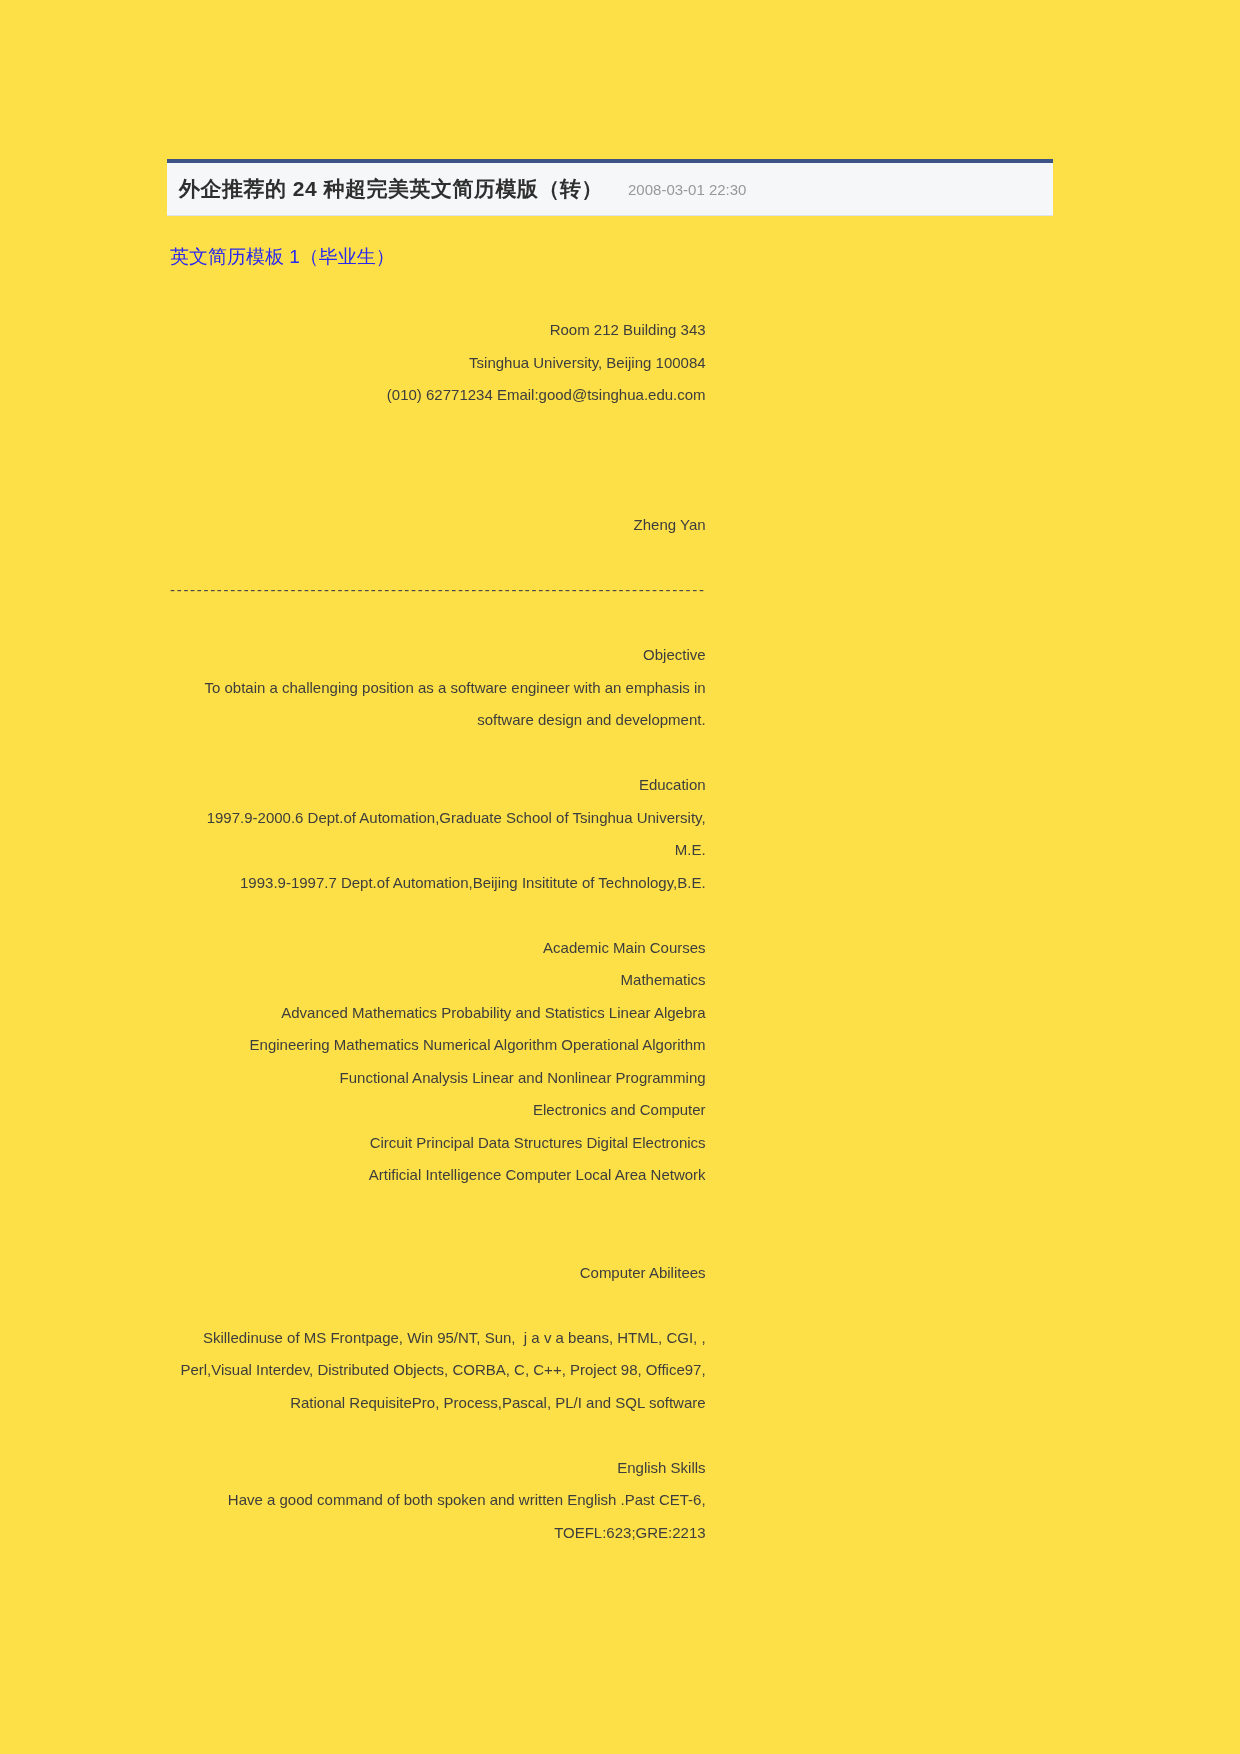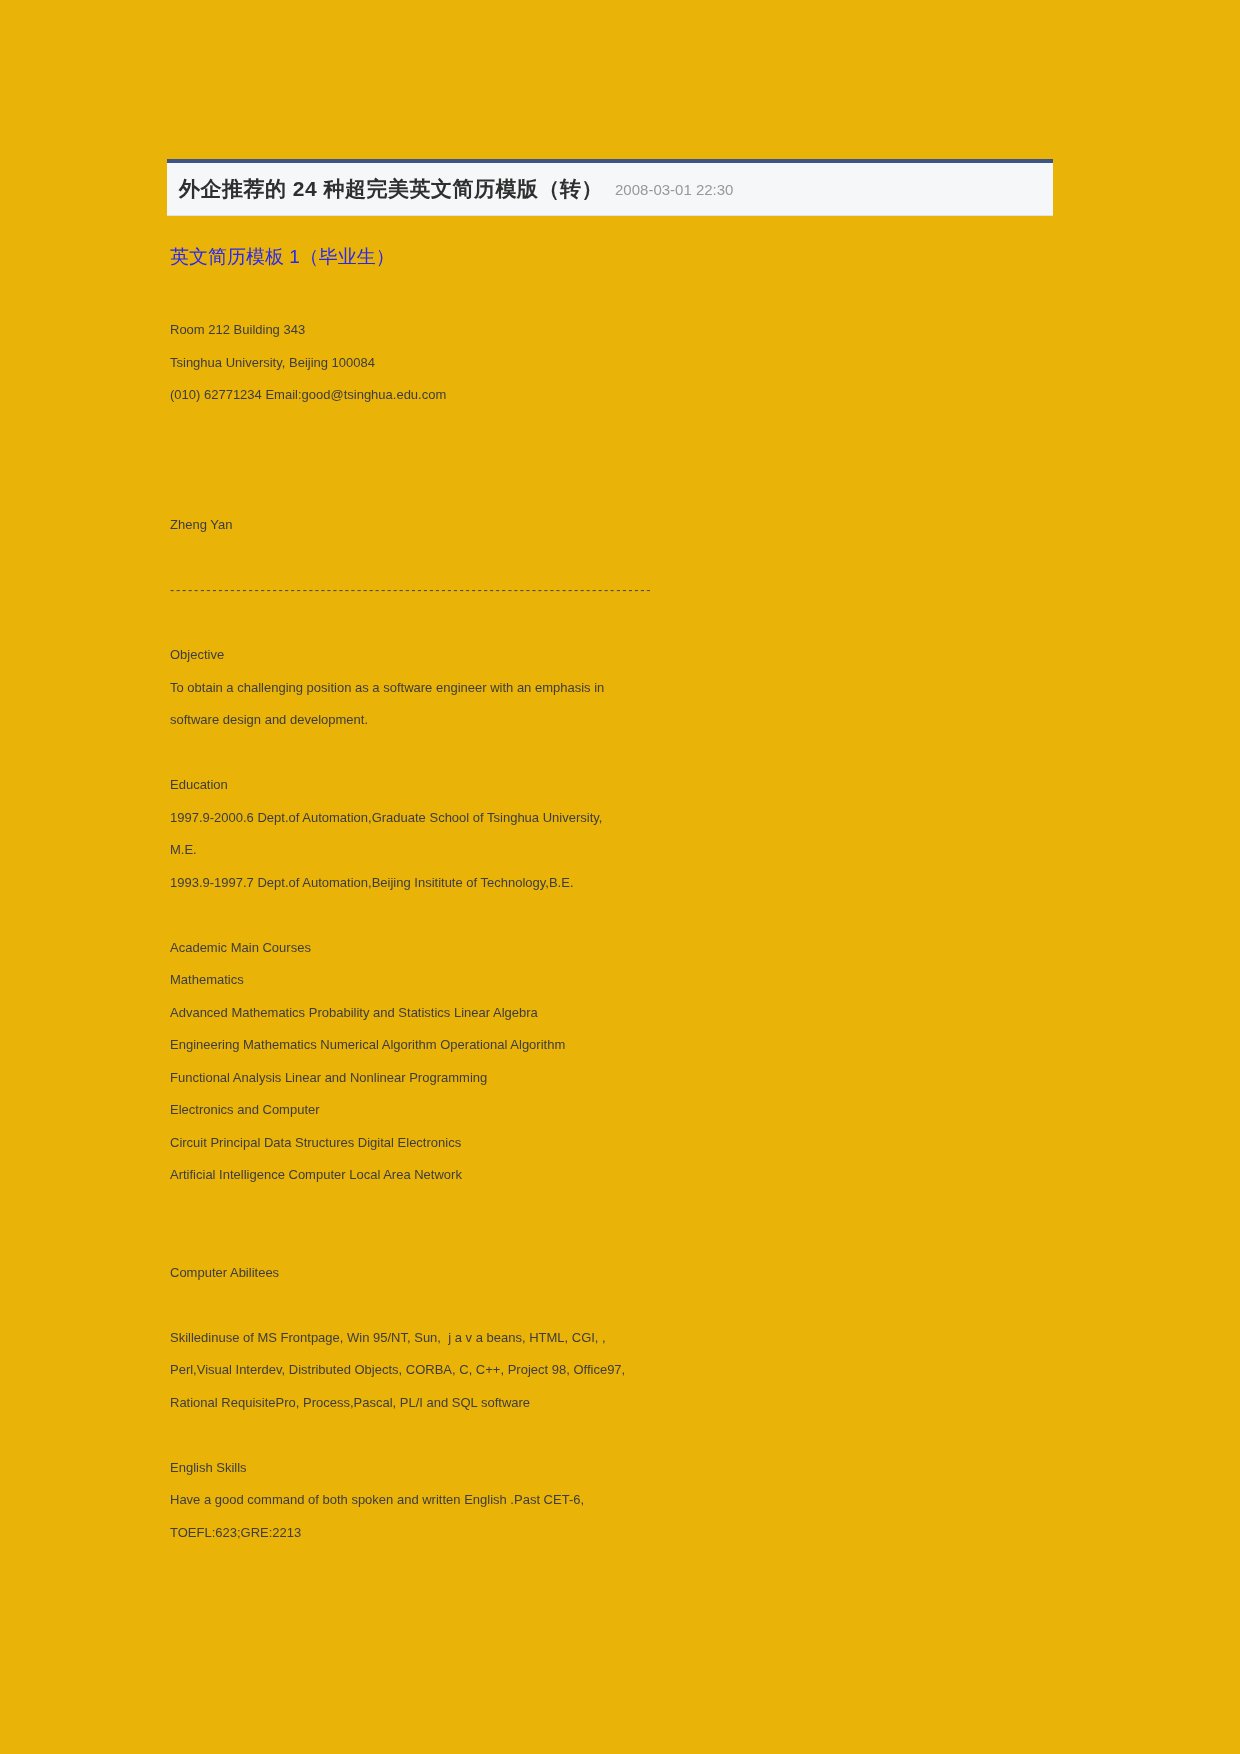--- a/index.html
+++ b/index.html
@@ -10,21 +10,21 @@
   body {
     width: 1240px;
     height: 1754px;
     position: relative;
     overflow: hidden;
     font-family: "Liberation Sans", "DejaVu Sans", sans-serif;
   }
   .page {
     position: absolute;
     inset: 0;
-    background: #eab308;
+    background: #fde047;
   }
   
   .post-header {
     position: absolute;
     left: 167px;
     top: 159px;
     width: 886px;
     height: 57px;
     box-sizing: border-box;
     background: #f6f7f8;
@@ -36,42 +36,43 @@
   }
   .post-title {
     font-size: 21px;
     font-weight: bold;
     color: #2f2f2f;
     letter-spacing: 0.5px;
   }
   .post-date {
     font-size: 15px;
     color: #989898;
-    margin-left: 12px;
+    margin-left: 25px;
     white-space: nowrap;
   }
   
   .template-link {
     position: absolute;
     left: 170px;
     top: 244px;
     font-size: 19px;
     color: #2828f0;
     text-decoration: none;
     cursor: pointer;
     white-space: pre;
   }
   .resume-lines {
     position: absolute;
     left: 170px;
     top: 314px;
-    font-size: 13px;
+    font-size: 15px;
     line-height: 32.5px;
     color: #3d3d3d;
     white-space: pre;
+    text-align: right;
   }
   .line {
     min-height: 32.5px;
     white-space: pre;
   }
   .line.sep {
     letter-spacing: 1.7px;
     color: #474747;
   }
 </style>

